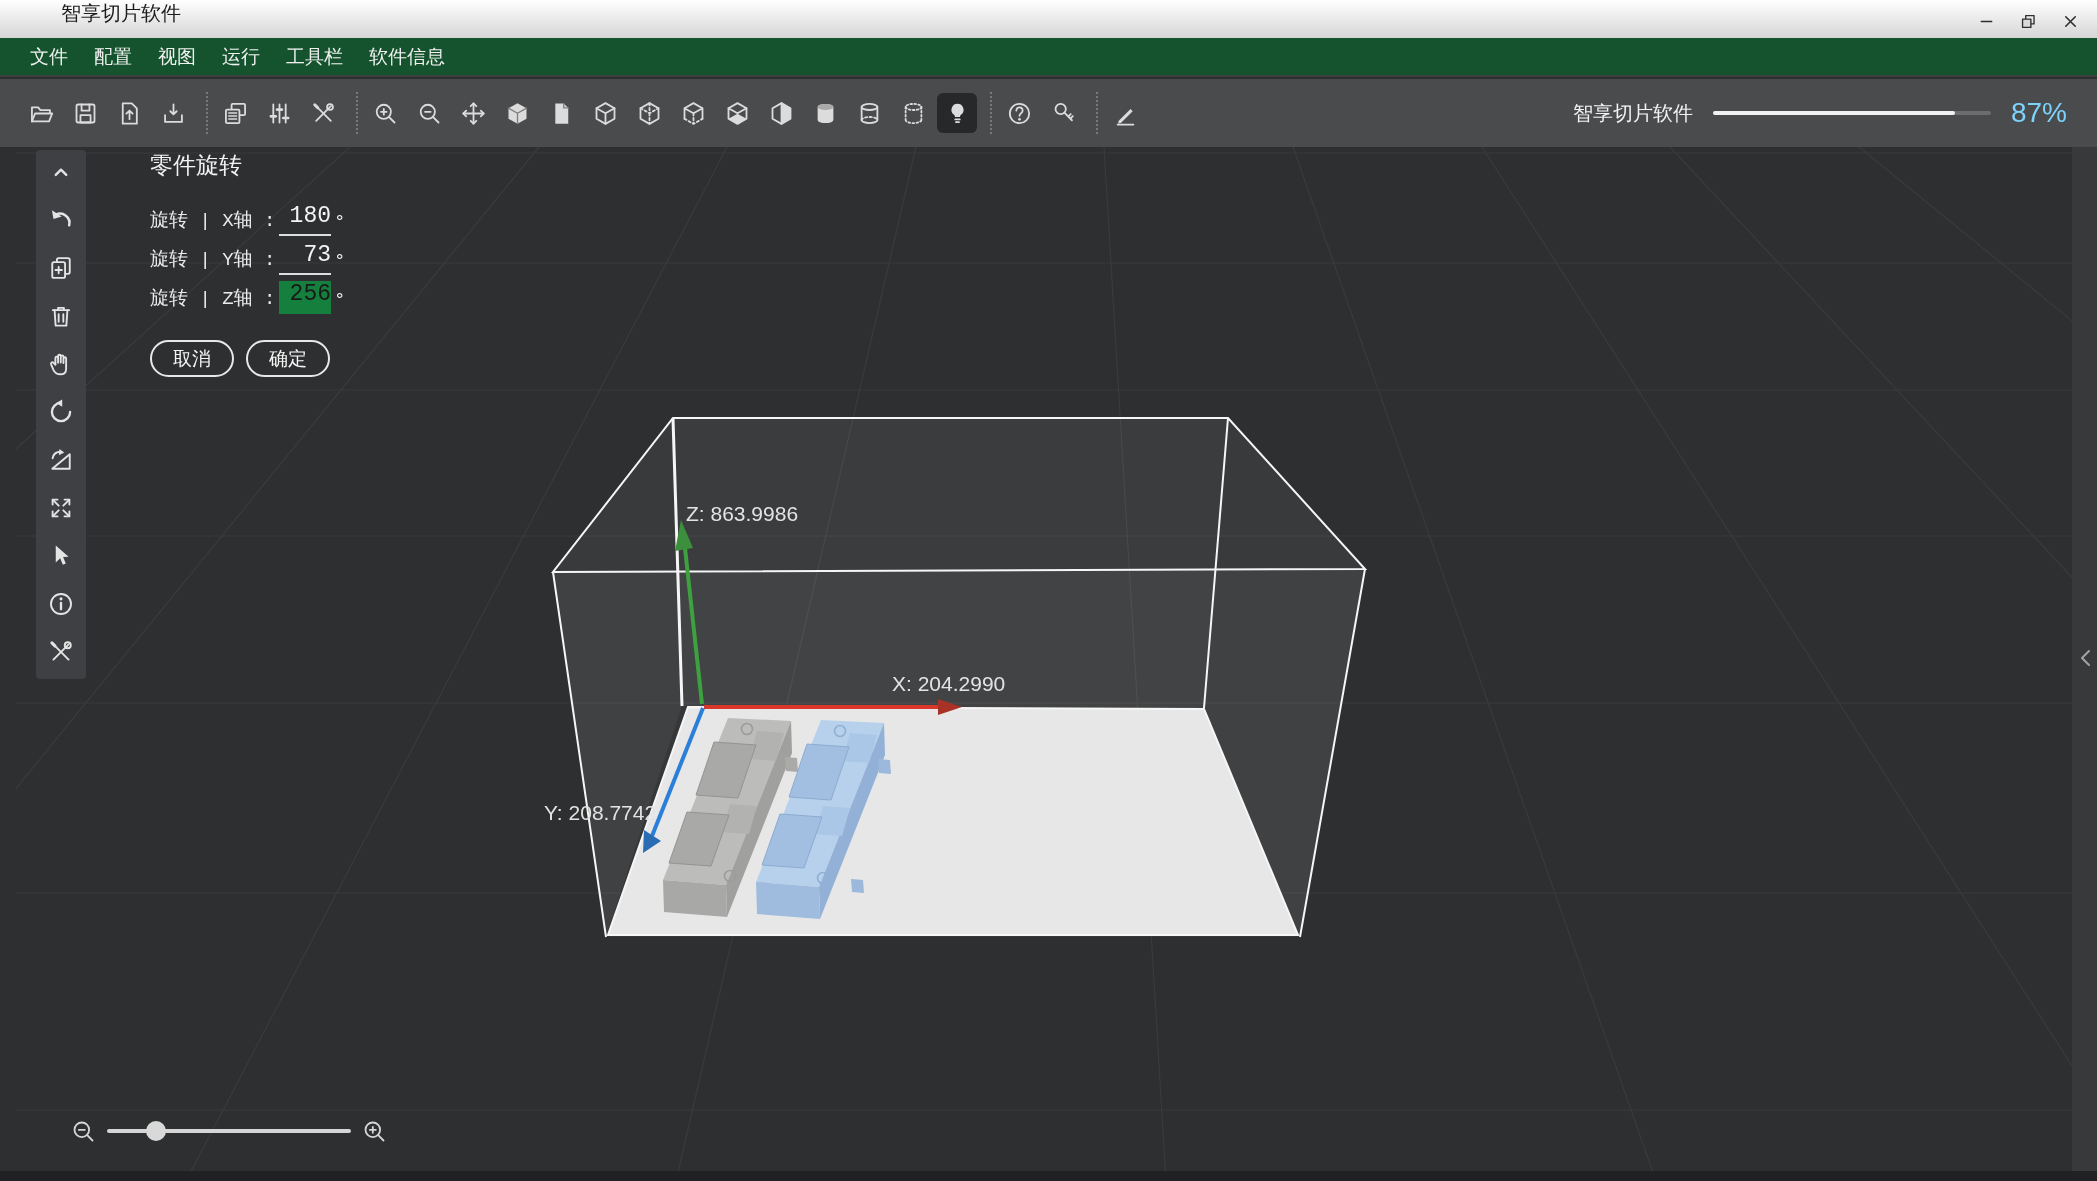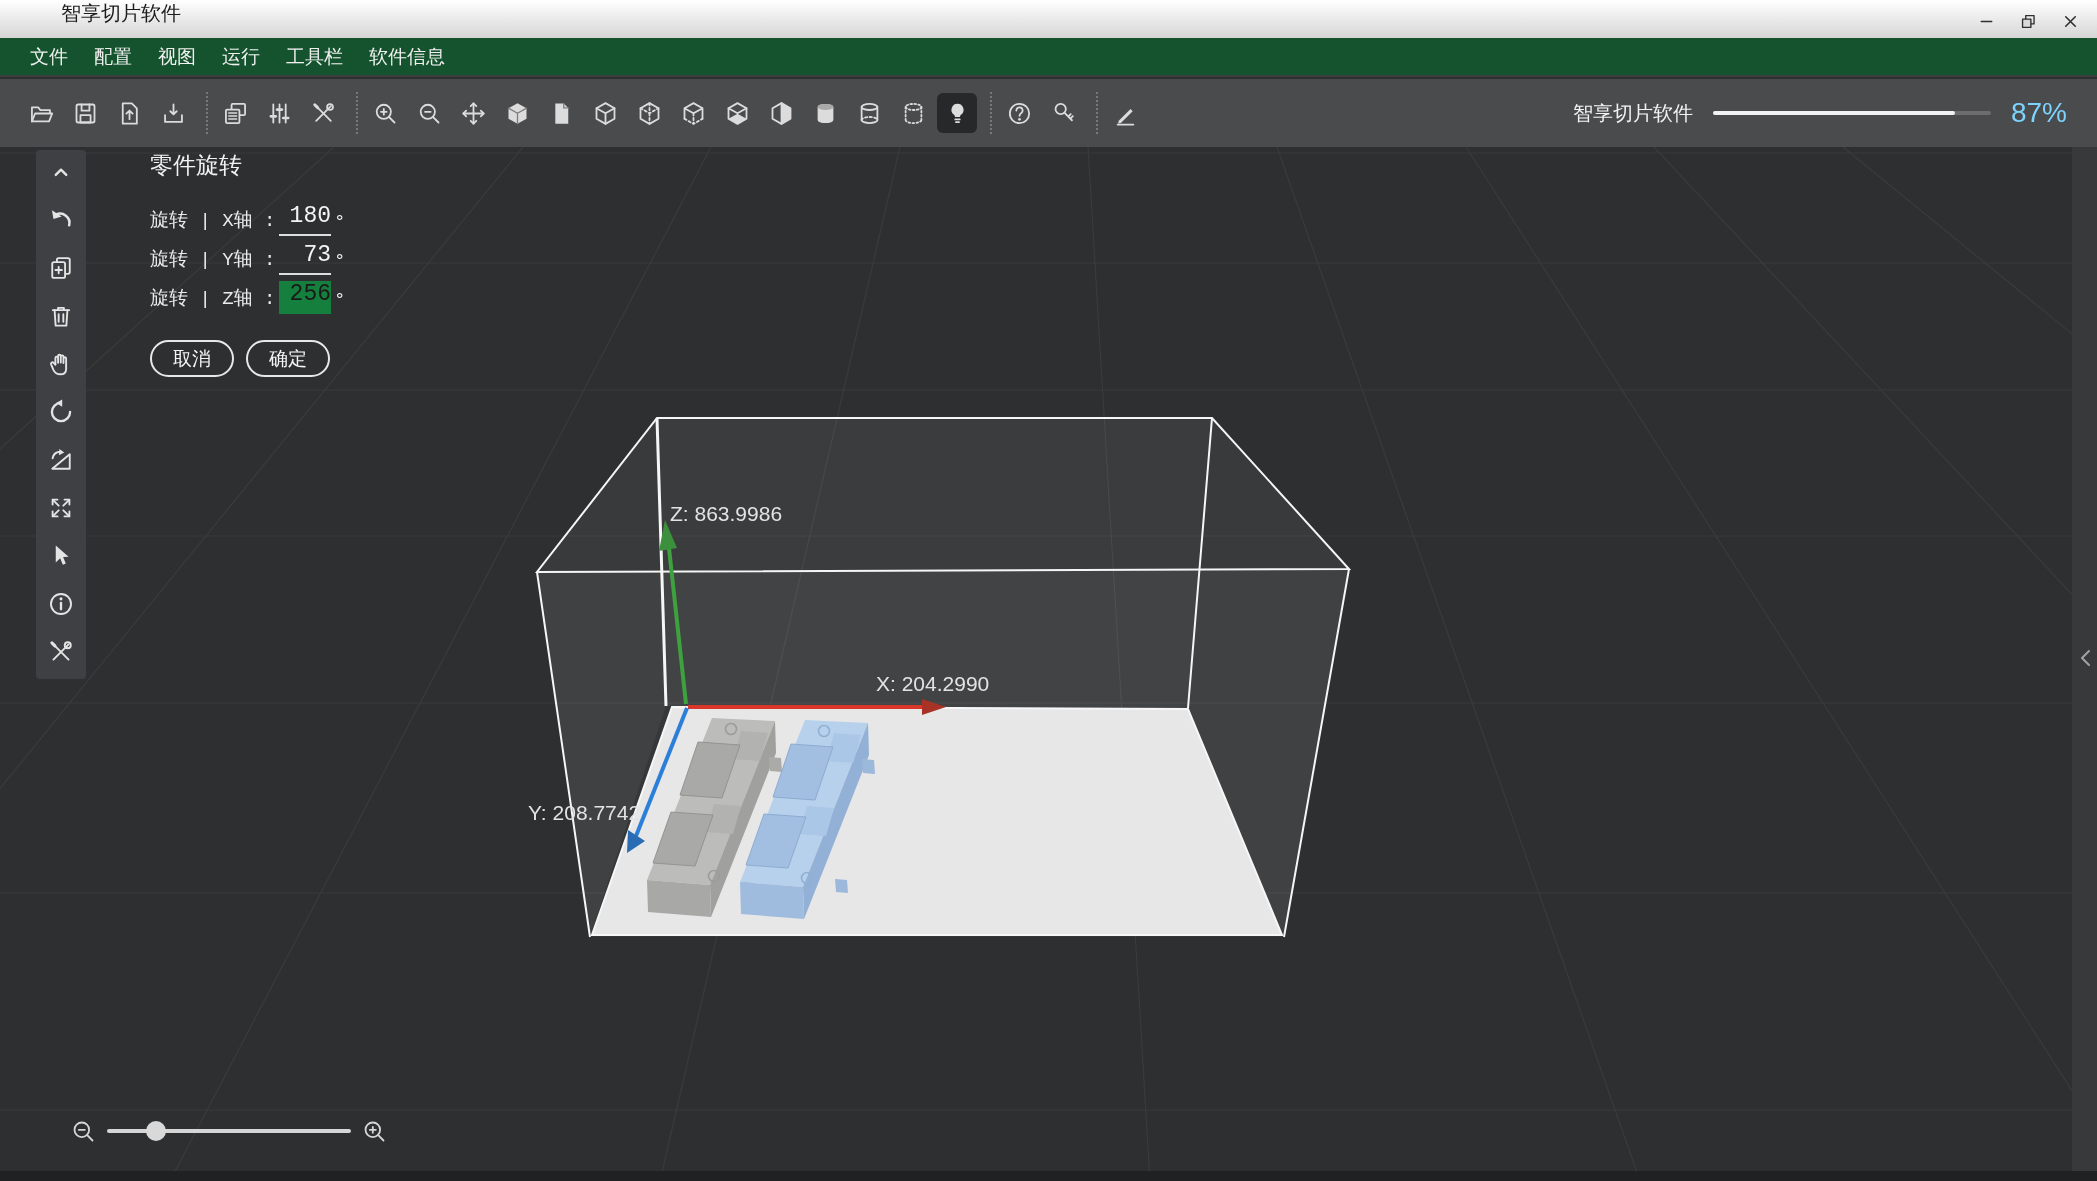--- a/index.html
+++ b/index.html
@@ -30,21 +30,21 @@
   .tb-sep{width:0;height:42px;border-left:2px dotted #77797b;margin:0 12px 0 4px;}
   .icon{width:27px;height:27px;stroke:#dcdcdc;fill:none;stroke-width:1.6;
     stroke-linecap:round;stroke-linejoin:round;display:block;}
   .icon .fill{fill:#dcdcdc;stroke:none;}
   .loading{margin-left:auto;display:flex;align-items:center;}
   .load-label{font-size:20px;color:#f2f2f2;margin-right:20px;white-space:nowrap;}
   .load-track{width:278px;height:4px;border-radius:2px;background:#6b6d6f;position:relative;margin-right:20px;}
   .load-fill{position:absolute;left:0;top:0;height:4px;border-radius:2px;background:#f2f2f2;}
   .load-pct{font-size:28px;color:#7dd3fc;}
   
-  .viewport{position:absolute;left:0;top:147px;width:2074px;height:1034px;}
+  .viewport{position:absolute;left:16px;top:147px;width:2074px;height:1034px;}
   .scene{position:absolute;left:0;top:0;}
   .scene text{font-family:"Liberation Sans","DejaVu Sans",sans-serif;font-size:21px;fill:#e3e3e3;}
   
   .leftbar{position:absolute;left:36px;top:150px;width:50px;background:#3e4043;border-radius:4px;
     display:flex;flex-direction:column;align-items:center;padding:5px 0 10px 0;box-sizing:border-box;}
   .lb-btn{width:36px;height:34px;border:none;background:transparent;padding:0;margin-bottom:14px;
     display:flex;align-items:center;justify-content:center;cursor:default;}
   .lb-btn:last-child{margin-bottom:0;}
   .lb-btn .icon{width:28px;height:28px;stroke:#e4e4e4;}
   .lb-btn .icon .fill{fill:#e4e4e4;}

